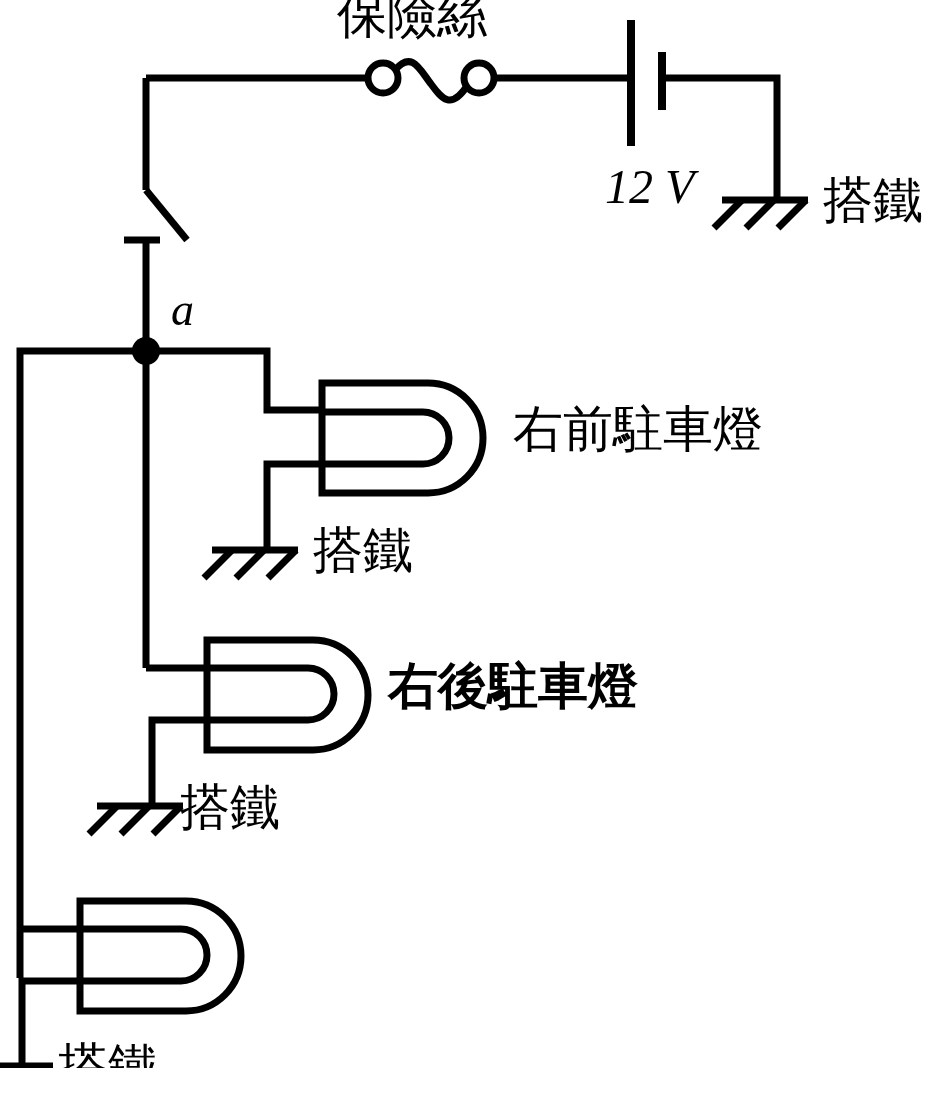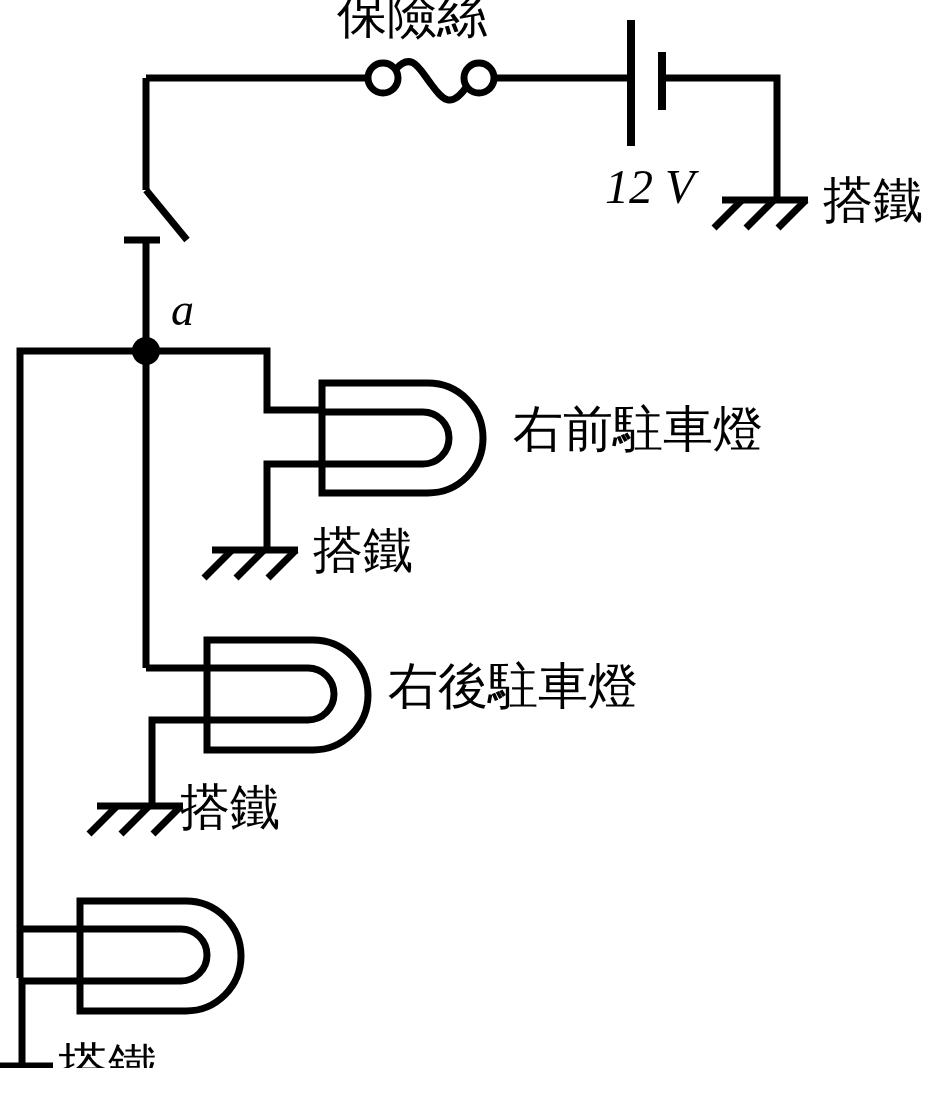--- a/index.html
+++ b/index.html
@@ -141,20 +141,20 @@
   <div class="lbl volt" style="left:605px; top:163px;font-style:italic;">12 V</div>
 
   <div class="lbl cjk" style="left:823px; top:175px;">搭鐵</div>
 
   <div class="lbl node-letter" style="left:171px; top:287px;">a</div>
 
   <div class="lbl cjk" style="left:513px; top:404px;">右前駐車燈</div>
 
   <div class="lbl cjk" style="left:313px; top:525px;">搭鐵</div>
 
-  <div class="lbl cjk" style="left:388px; top:661px;">右後駐車燈</div>
+  <div class="lbl cjk" style="left:388px; top:661px;font-weight:bold;">右後駐車燈</div>
 
   <div class="lbl cjk" style="left:180px; top:782px;">搭鐵</div>
 
 
   <div class="lbl cjk" style="left:58px; top:1041px;">搭鐵</div>
 
 </div>
 
 </body></html>

